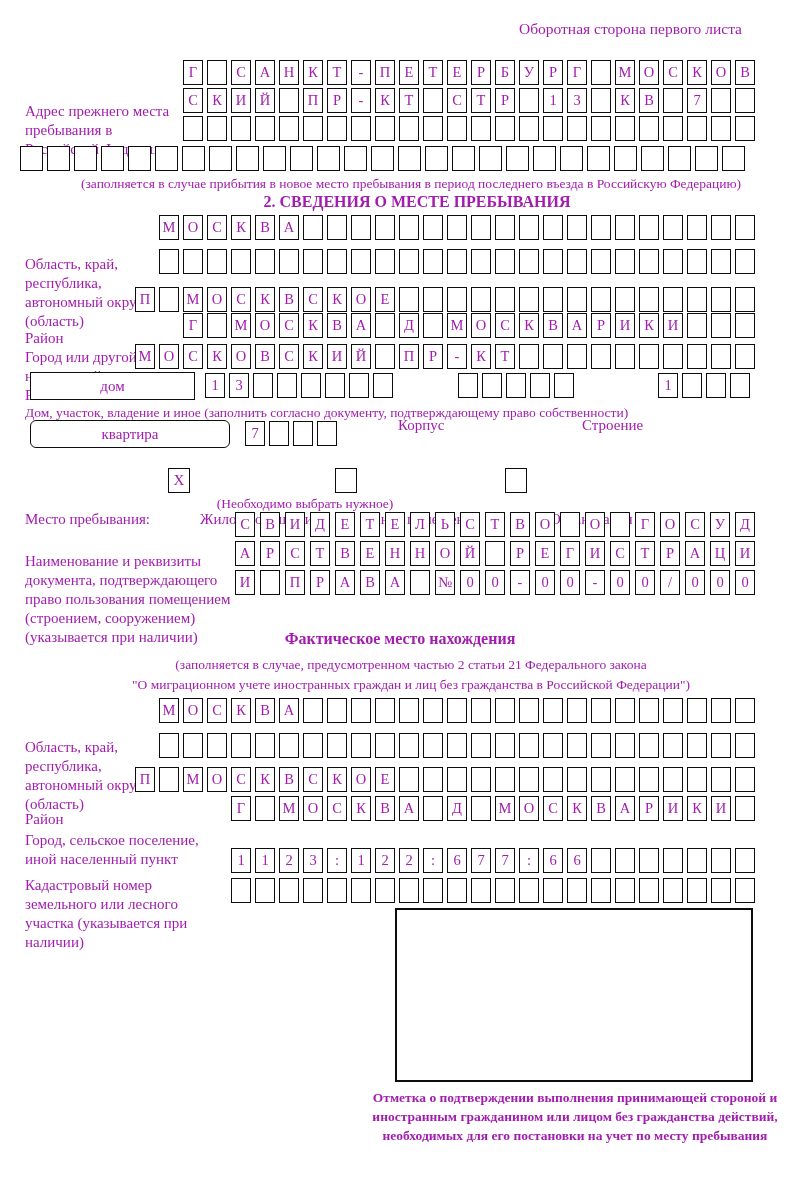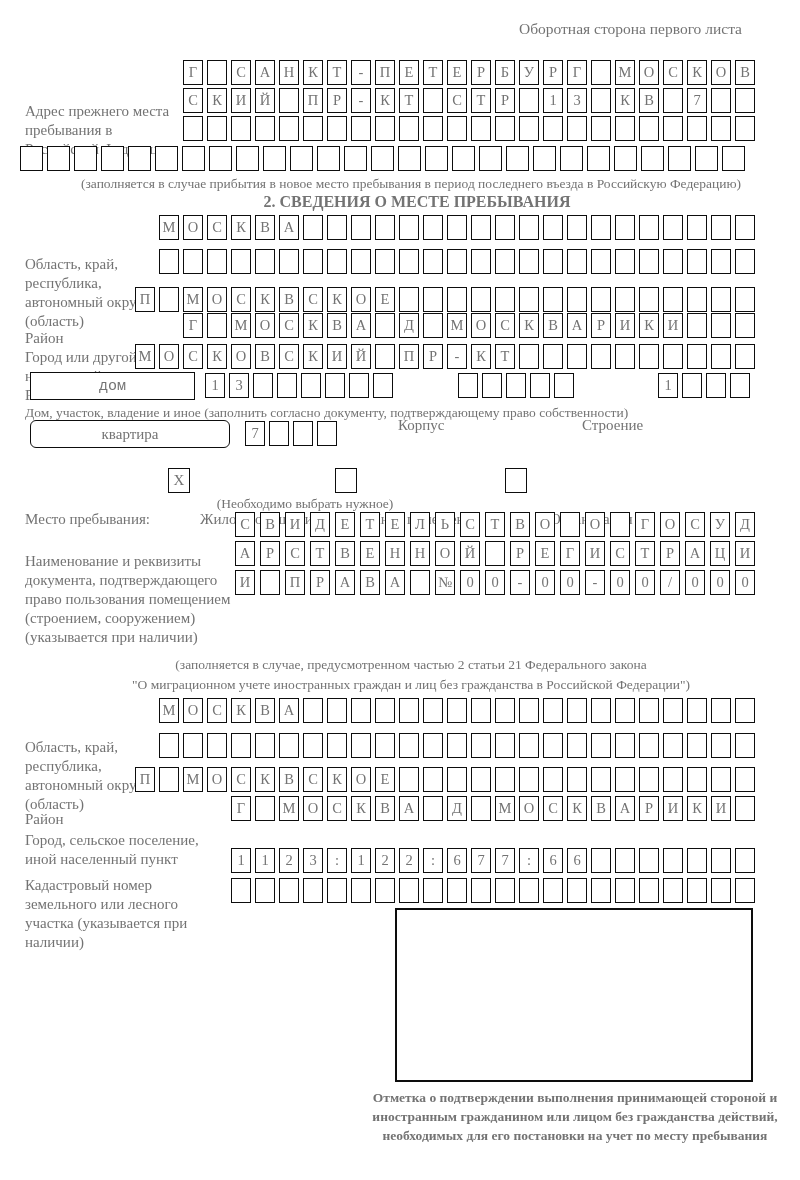--- a/index.html
+++ b/index.html
@@ -1,17 +1,17 @@
 <!DOCTYPE html>
 <html><head>
 <meta charset="utf-8">
 <style>
   html,body{margin:0;padding:0;background:#fff;}
   .page{position:relative;width:800px;height:1180px;background:#ffffff;overflow:hidden;
-        font-family:"Liberation Serif","DejaVu Serif",serif;color:#737373;}
+        font-family:"Liberation Serif","DejaVu Serif",serif;color:#a21caf;}
   .abs{position:absolute;}
   .hdr{font-size:15.5px;}
   .lbl{font-size:15px;line-height:19px;margin-top:40px;}
   .note{font-size:13.5px;line-height:17px;}
   .ctr{left:0;right:0;text-align:center;padding-left:22px;}
   .ttl{left:0;right:0;text-align:center;font-weight:bold;font-size:16px;}
   .cells{display:flex;gap:4px;}
   .cells.right{right:45px;}
   .cells.gap5{gap:5px;}
   .cell{box-sizing:border-box;width:20px;height:25px;border:1.8px solid #0d0d0d;
@@ -281,21 +281,21 @@
       <span class="cell"></span>
       <span class="cell"></span>
       <span class="cell"></span>
       <span class="cell"></span>
       <span class="cell"></span>
       <span class="cell"></span>
       <span class="cell"></span>
       <span class="cell"></span>
     </div>
 
-  <div class="abs rect" style="top:372px;left:30px;width:165px;height:28px;font-family:Liberation Mono, monospace;">дом</div>
+  <div class="abs rect" style="top:372px;left:30px;width:165px;height:28px;">дом</div>
   <div class="abs cells" style="top:373px;left:205px;">
       <span class="cell">1</span>
       <span class="cell">3</span>
       <span class="cell"></span>
       <span class="cell"></span>
       <span class="cell"></span>
       <span class="cell"></span>
       <span class="cell"></span>
       <span class="cell"></span>
     </div>
@@ -397,20 +397,21 @@
       <span class="cell">0</span>
       <span class="cell">-</span>
       <span class="cell">0</span>
       <span class="cell">0</span>
       <span class="cell">/</span>
       <span class="cell">0</span>
       <span class="cell">0</span>
       <span class="cell">0</span>
     </div>
 
+  <div class="abs ttl" style="top:630px;">Фактическое место нахождения</div>
   <div class="abs note ctr" style="top:656px;">(заполняется в случае, предусмотренном частью 2 статьи 21 Федерального закона</div>
   <div class="abs note ctr" style="top:676px;">"О миграционном учете иностранных граждан и лиц без гражданства в Российской Федерации")</div>
 
   <div class="abs lbl" style="top:698px;left:25px;width:152px;">Область, край, республика, автономный округ (область)</div>
   <div class="abs cells right" style="top:698px;">
       <span class="cell">М</span>
       <span class="cell">О</span>
       <span class="cell">С</span>
       <span class="cell">К</span>
       <span class="cell">В</span>

